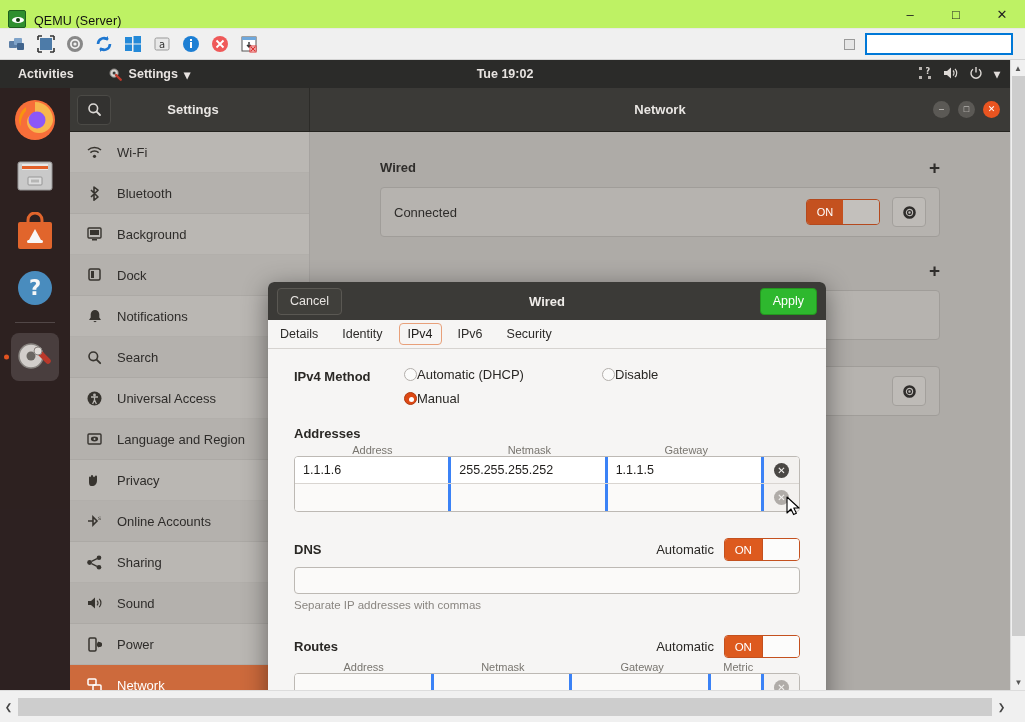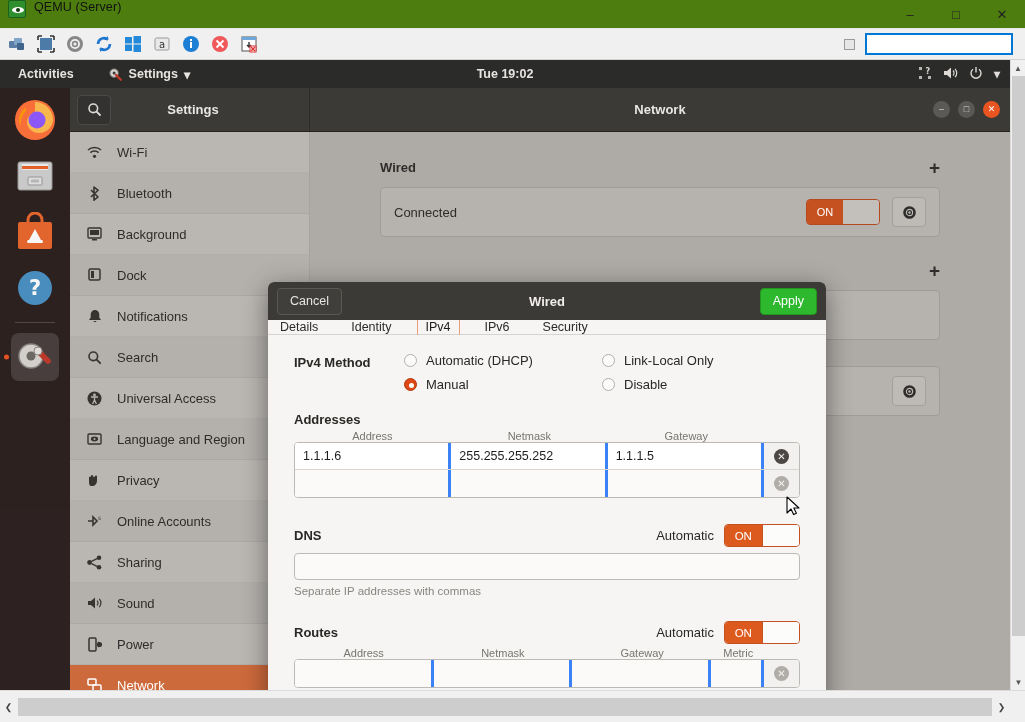--- a/index.html
+++ b/index.html
@@ -7,22 +7,22 @@
     width: 1025px; height: 722px;
     font-family: "Liberation Sans", sans-serif;
     overflow: hidden;
     background: #ffffff;
   }
   #root { position: relative; width: 1025px; height: 722px; }
 
   
   .qemu-titlebar {
     position: absolute; left: 0; top: 0; width: 1025px; height: 29px;
-    background: #4d7c0f; border-bottom: 1px solid #e8e8e8;
-    display: flex; align-items: flex-start;
+    background: #bef264; border-bottom: 1px solid #e8e8e8;
+    display: flex; align-items: flex-end;
   }
   .qemu-icon {
     width: 18px; height: 18px; margin-left: 8px; margin-right: 8px;
     background: #2f8f2f; border: 1px solid #1d5f1d; border-radius: 2px;
     position: relative;
   }
   .qemu-icon::after {
     content: ""; position: absolute; left: 3px; top: 6px;
     width: 12px; height: 6px; border-radius: 50%;
     background: #ffffff;
@@ -210,34 +210,34 @@
     height: 27px; padding: 0 12px; border-radius: 4px; font-size: 12.5px;
     display: flex; align-items: center; justify-content: center;
   }
   .dlg-cancel { background: #47454100; border: 1px solid #5a5853; color: #e7e4e1; background: #403f3b; }
   .dlg-apply { background: #2eb82e; border: 1px solid #24961f; color: #fff; position: absolute; right: 9px; }
   .dlg-title {
     position: absolute; left: 0; right: 0; text-align: center;
     color: #f0edea; font-size: 13px; font-weight: bold;
   }
   .tabs {
-    height: 15px; background: #f6f5f4; border-bottom: 1px solid #d6d3d0;
-    display: flex; align-items: center; padding-left: 4px; gap: 17px;
+    height: 29px; background: #f6f5f4; border-bottom: 1px solid #d6d3d0;
+    display: flex; align-items: center; padding-left: 4px; gap: 8px;
   }
   .tab {
     font-size: 12.5px; color: #2d2b29; padding: 3px 8px; border-radius: 4px;
   }
   .tab.active { border: 1px solid #e8a07a; color: #1e1c1a; }
   .dlg-body { padding: 18px 26px 0 26px; background: #f6f5f4; height: 401px; overflow: hidden; position: relative; }
 
   .method-row { display: flex; margin-bottom: 20px; }
   .method-label { width: 120px; font-size: 13px; font-weight: bold; color: #2a2825; padding-top: 2px; }
   .method-cols { display: flex; flex: 1; }
   .mcol { width: 198px; display: flex; flex-direction: column; gap: 9px; }
-  .radio-line { display: flex; align-items: center; gap: 9px; font-size: 13px; color: #2a2825; }
+  .radio-line { display: flex; align-items: center; font-size: 13px; color: #2a2825; }
   .radio {
     width: 13px; height: 13px; border-radius: 50%;
     border: 1px solid #b3afab; background: #fbfbfa; flex: none; position: relative;
   }
   .radio.on { background: #dd4814; border-color: #b03a0f; }
   .radio.on::after {
     content: ""; position: absolute; left: 4px; top: 4px;
     width: 5px; height: 5px; border-radius: 50%; background: #fff;
   }
 
@@ -694,24 +694,20 @@
                 <span>Automatic (DHCP)</span>
               </label>
               <label class="radio-line">
                 <span class="radio on"></span>
                 <span>Manual</span>
               </label>
             </div>
             <div class="mcol">
               <label class="radio-line">
                 <span class="radio"></span>
-                <span>Link-Local Only</span>
-              </label>
-              <label class="radio-line">
-                <span class="radio"></span>
                 <span>Disable</span>
               </label>
             </div>
           </div>
         </div>
 
         <div class="sec-head">
           <span>Addresses</span>
         </div>
         <div class="col-heads">

